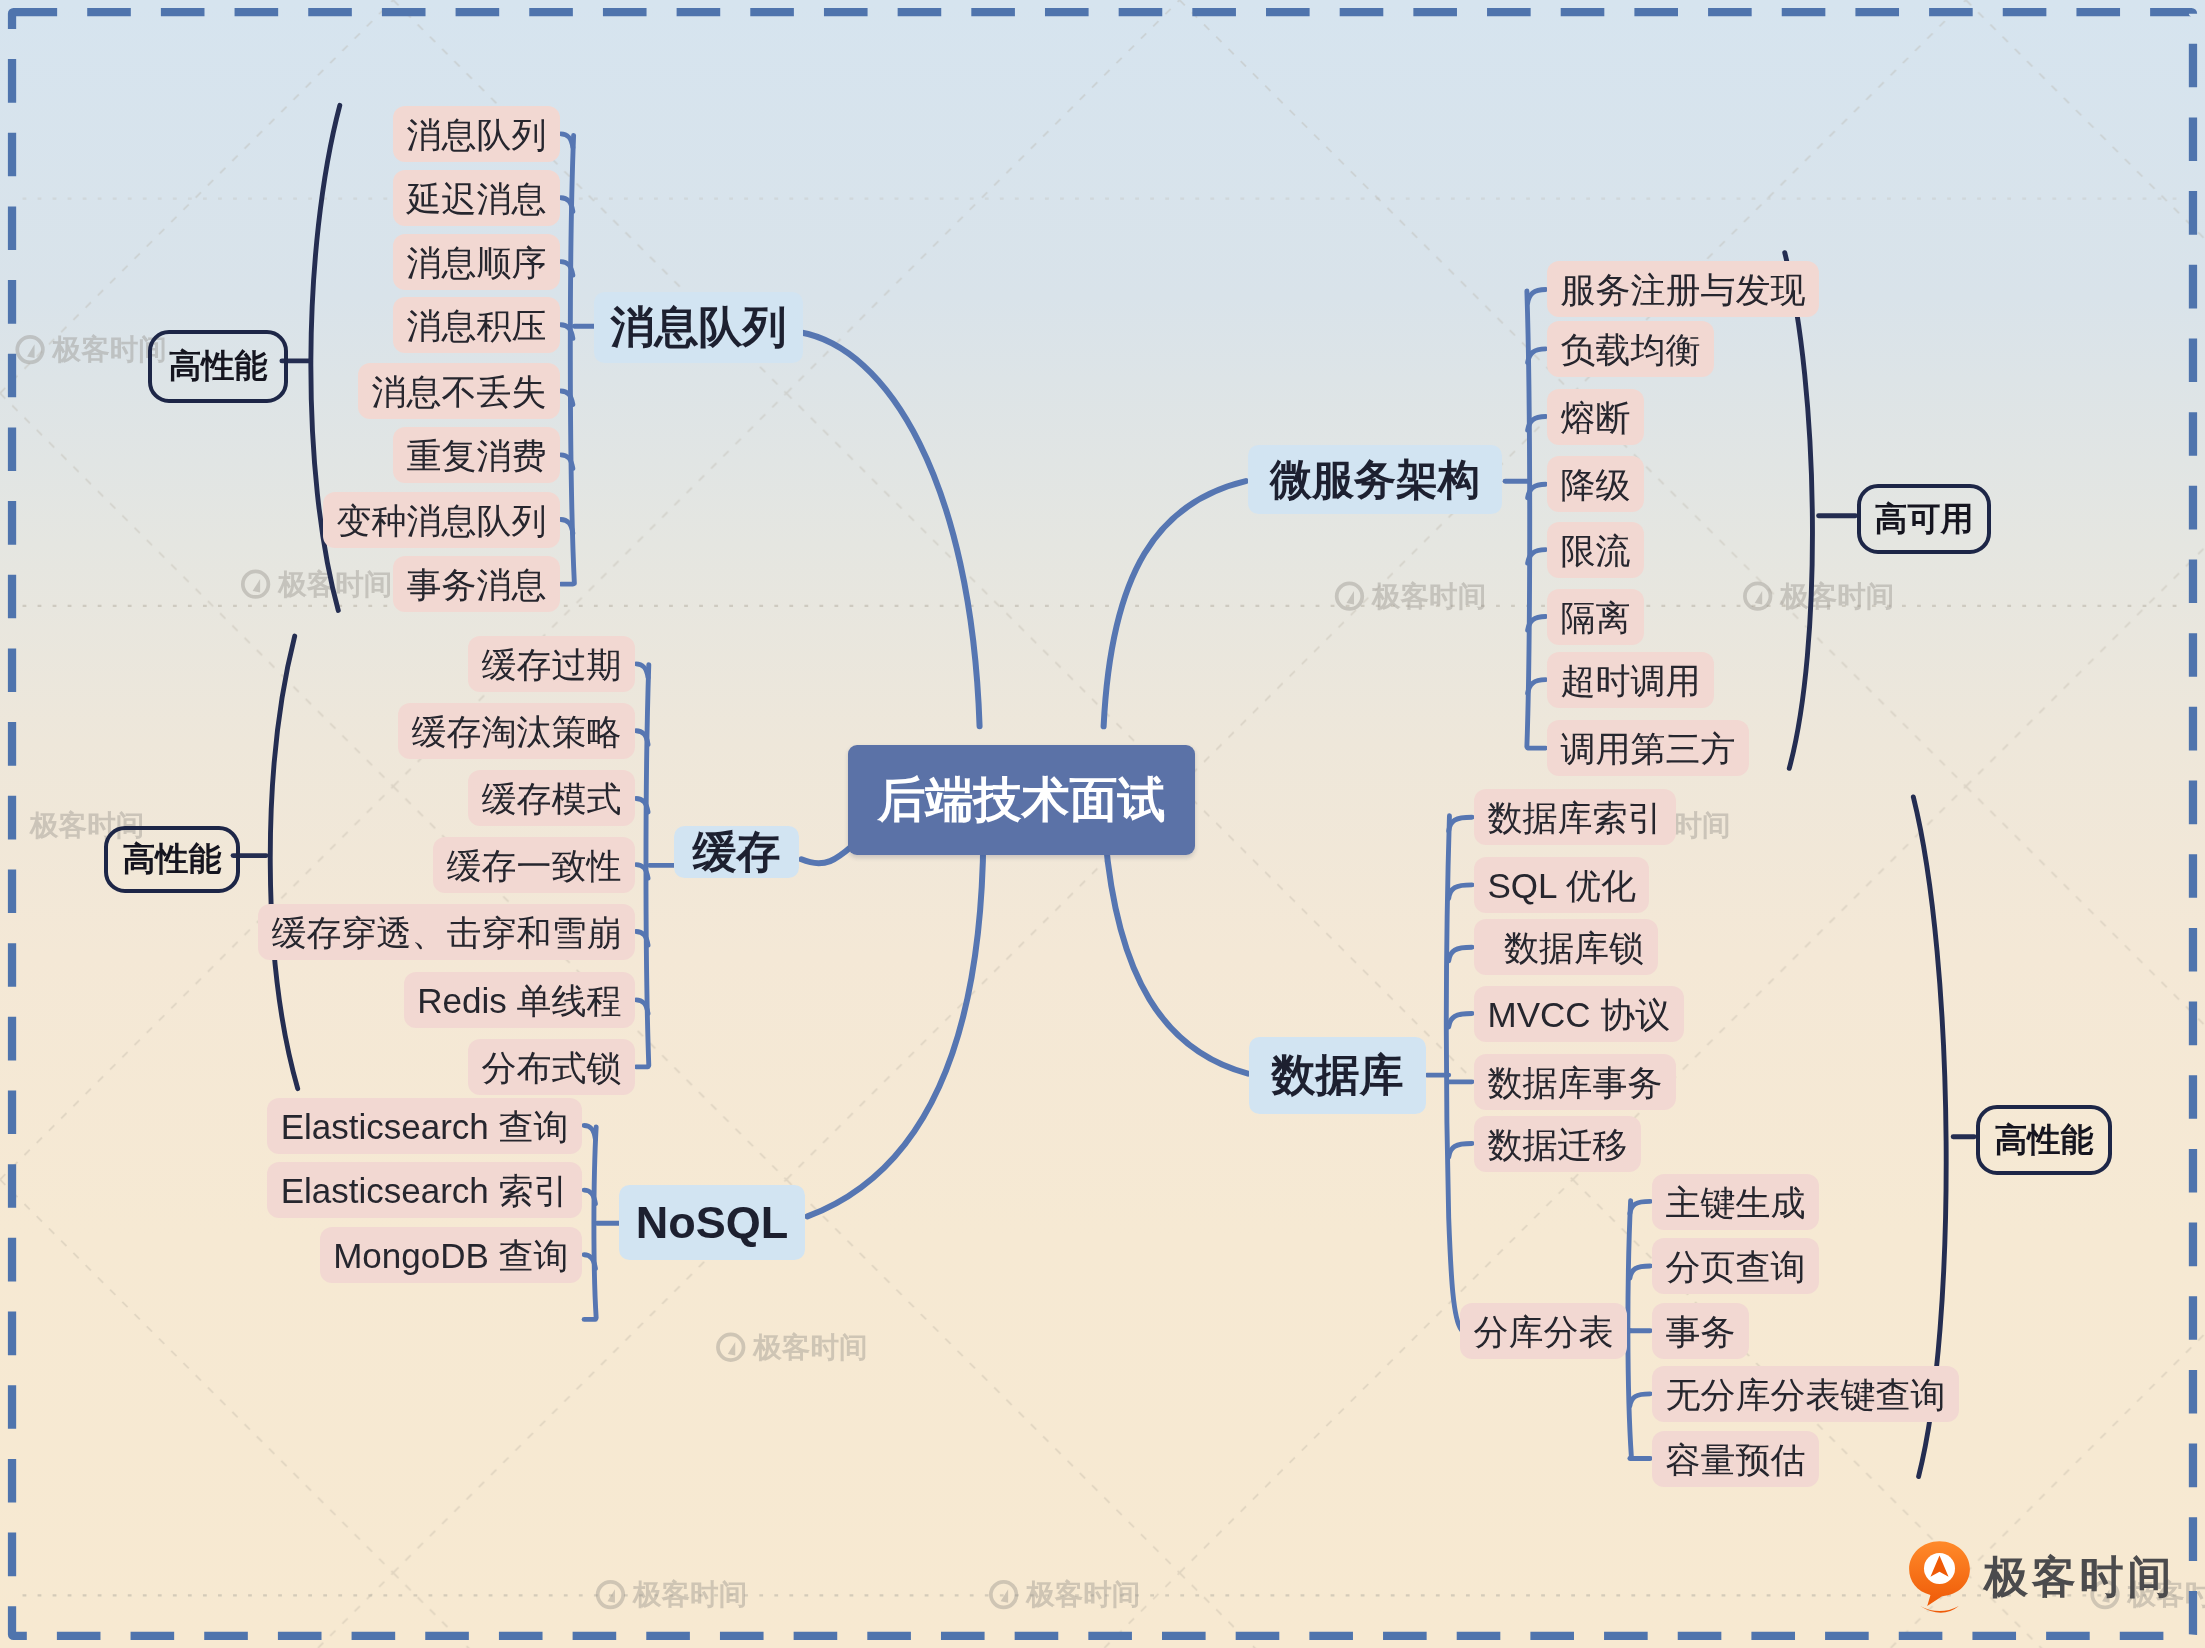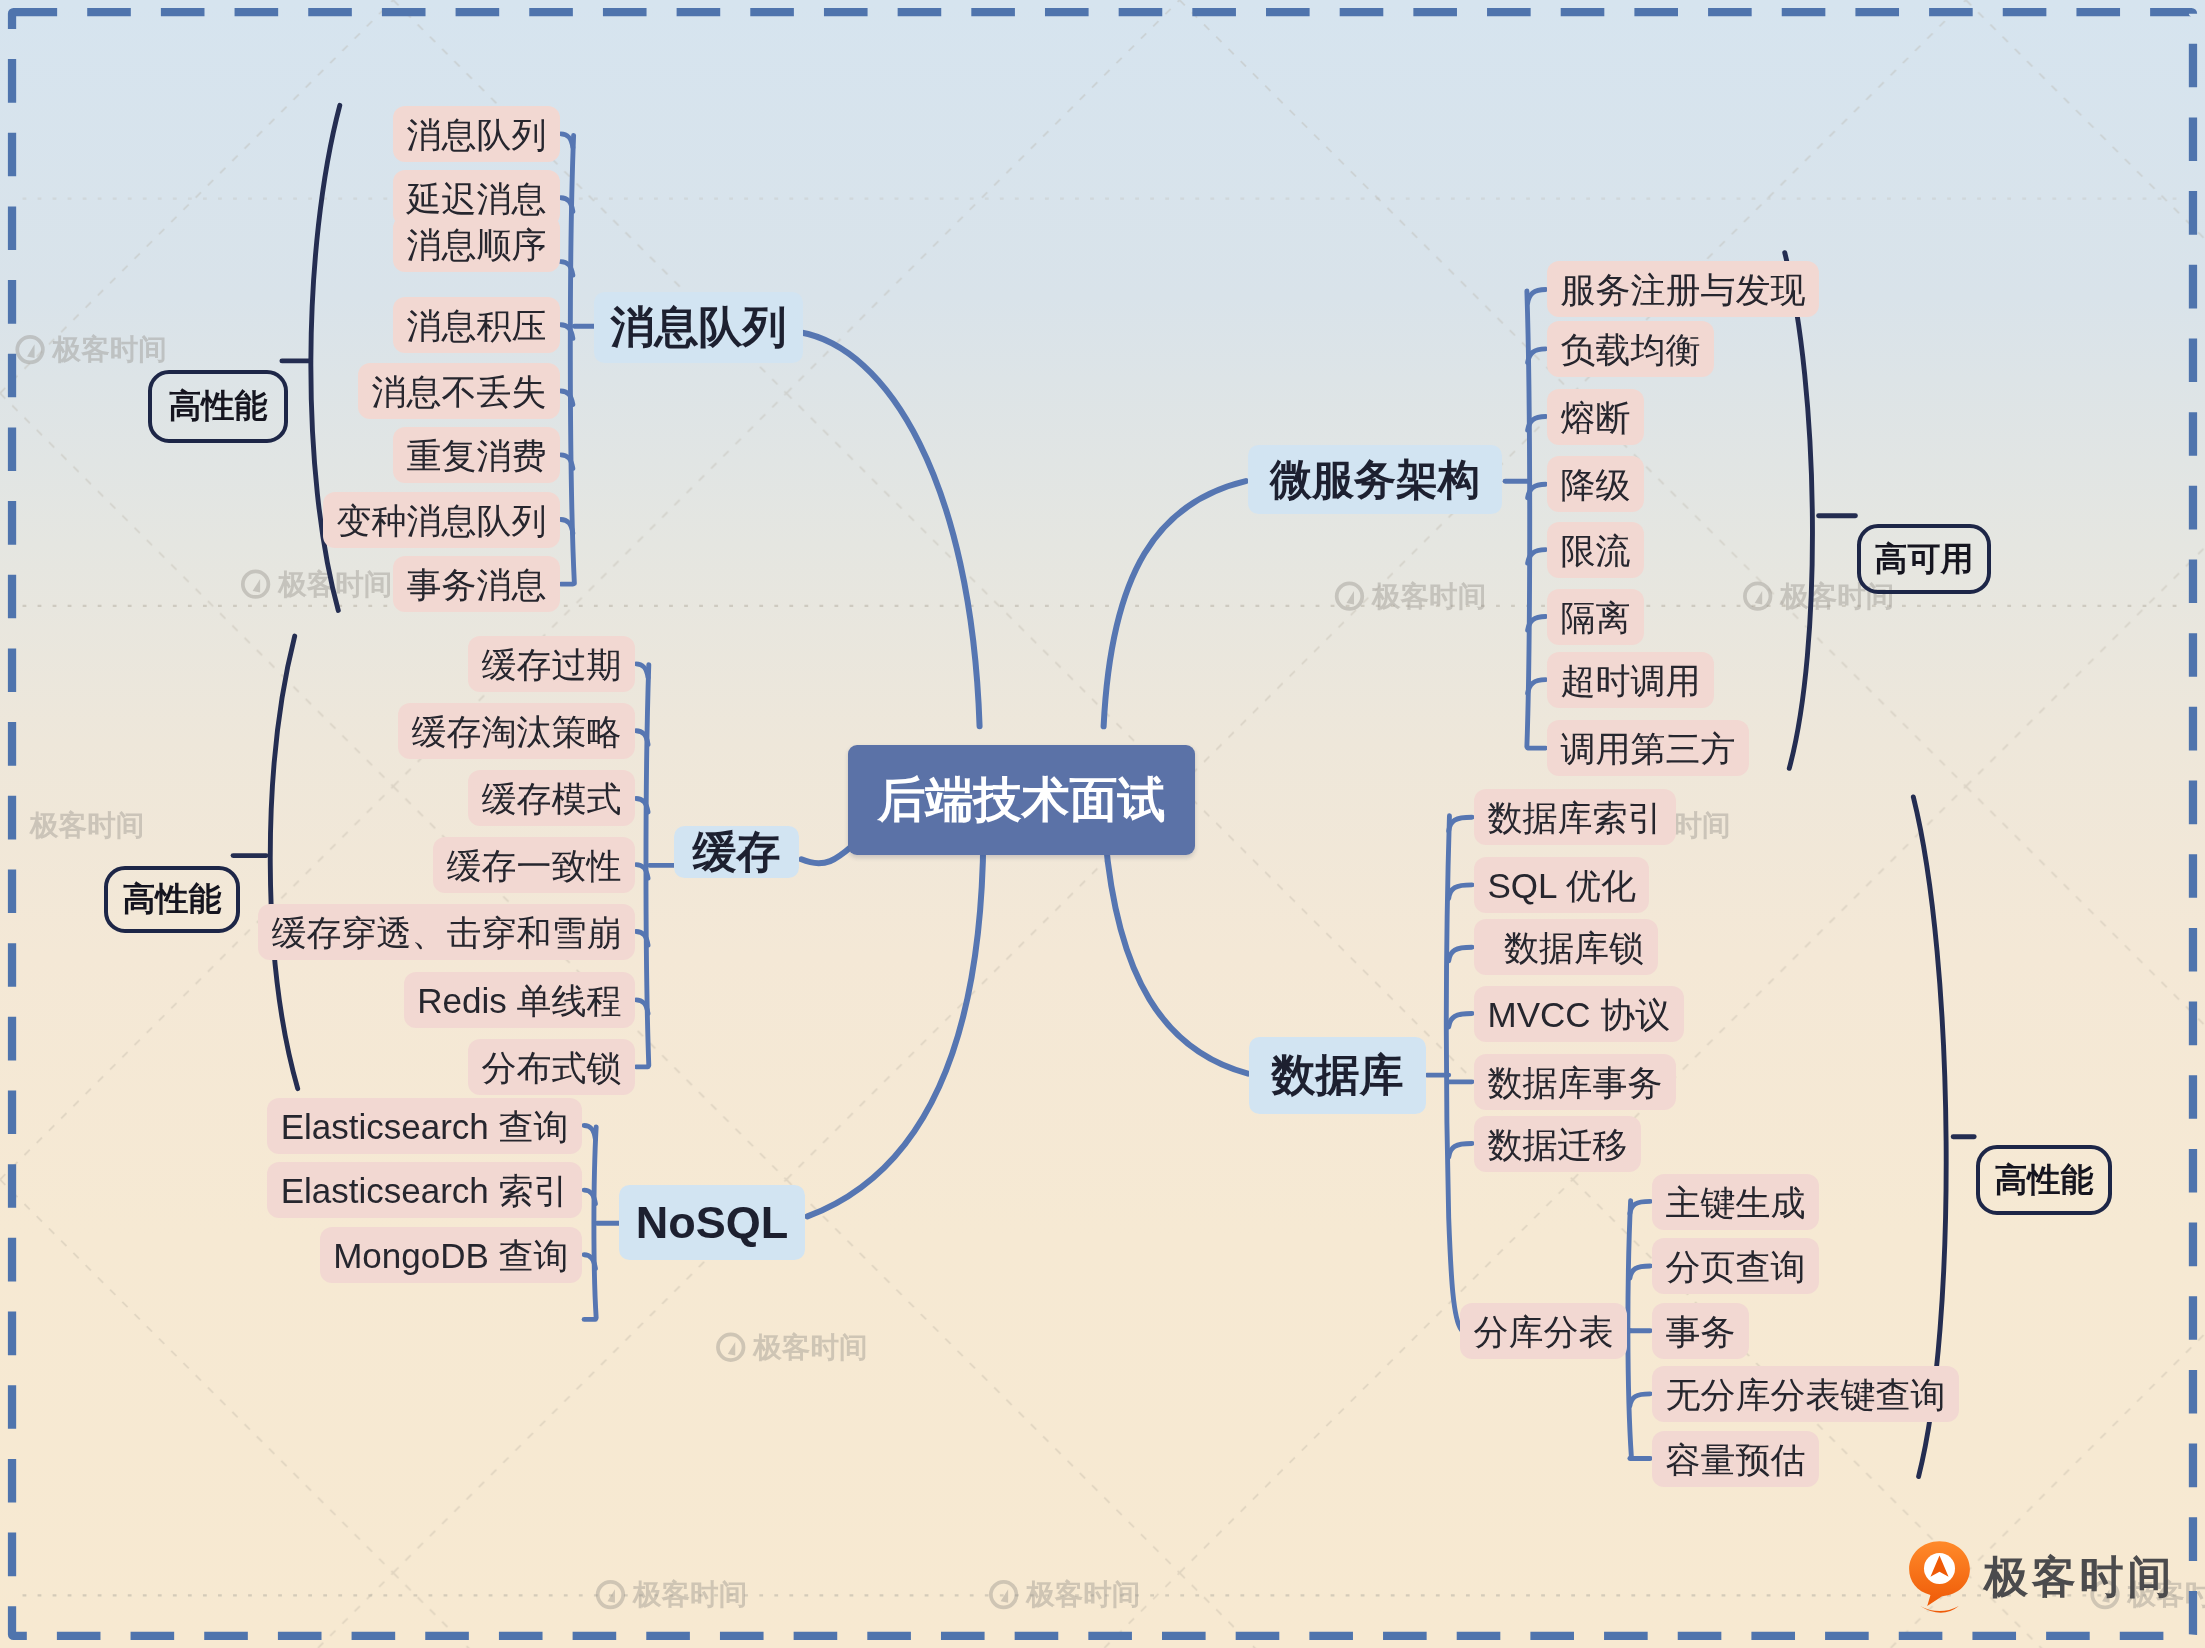--- a/index.html
+++ b/index.html
@@ -34,21 +34,21 @@
   }
   .center-node{
     position:absolute;display:flex;align-items:center;justify-content:center;
     background:var(--center-bg);color:var(--center-text);
     font-weight:bold;border-radius:9px;white-space:nowrap;
     box-shadow:0 2.3px 4.5px rgba(40,50,90,.18);
   }
   .summary{
     position:absolute;display:flex;align-items:center;justify-content:center;
     border:4.5px solid var(--label-border);border-radius:21px;
-    font-size:33px;font-weight:bold;color:#15151f;white-space:nowrap;margin-top:40px;
+    font-size:33px;font-weight:bold;color:#15151f;white-space:nowrap;
   }
   .logo{
     position:absolute;left:1907px;top:1540px;
     display:flex;align-items:center;gap:12px;
   }
   .logo-text{font-size:44px;font-weight:bold;color:var(--logo-text-gray);letter-spacing:3.8px;}
 </style>
 </head>
 <body>
 
@@ -213,21 +213,21 @@
   <div class="topic" style="left:1248px;top:445px;width:254px;height:69px;font-size:42px;">微服务架构</div>
   <div class="topic" style="left:1249px;top:1037px;width:177px;height:77px;font-size:44px;">数据库</div>
 
   <div class="summary" style="left:148px;top:330px;width:132px;height:65px;">高性能</div>
   <div class="summary" style="left:104px;top:826px;width:128px;height:59px;">高性能</div>
   <div class="summary" style="left:1857px;top:484px;width:126px;height:62px;">高可用</div>
   <div class="summary" style="left:1976px;top:1105px;width:128px;height:62px;">高性能</div>
 
   <div class="pill" style="right:1645px;top:134px;">消息队列</div>
   <div class="pill" style="right:1645px;top:198px;">延迟消息</div>
-  <div class="pill" style="right:1645px;top:244px;">消息顺序</div>
+  <div class="pill" style="right:1645px;top:262px;">消息顺序</div>
   <div class="pill" style="right:1645px;top:325px;">消息积压</div>
   <div class="pill" style="right:1645px;top:391px;">消息不丢失</div>
   <div class="pill" style="right:1645px;top:455px;">重复消费</div>
   <div class="pill" style="right:1645px;top:520px;">变种消息队列</div>
   <div class="pill" style="right:1645px;top:584px;">事务消息</div>
 
   <div class="pill" style="right:1570px;top:664px;">缓存过期</div>
   <div class="pill" style="right:1570px;top:731px;">缓存淘汰策略</div>
   <div class="pill" style="right:1570px;top:798px;">缓存模式</div>
   <div class="pill" style="right:1570px;top:865px;">缓存一致性</div>

